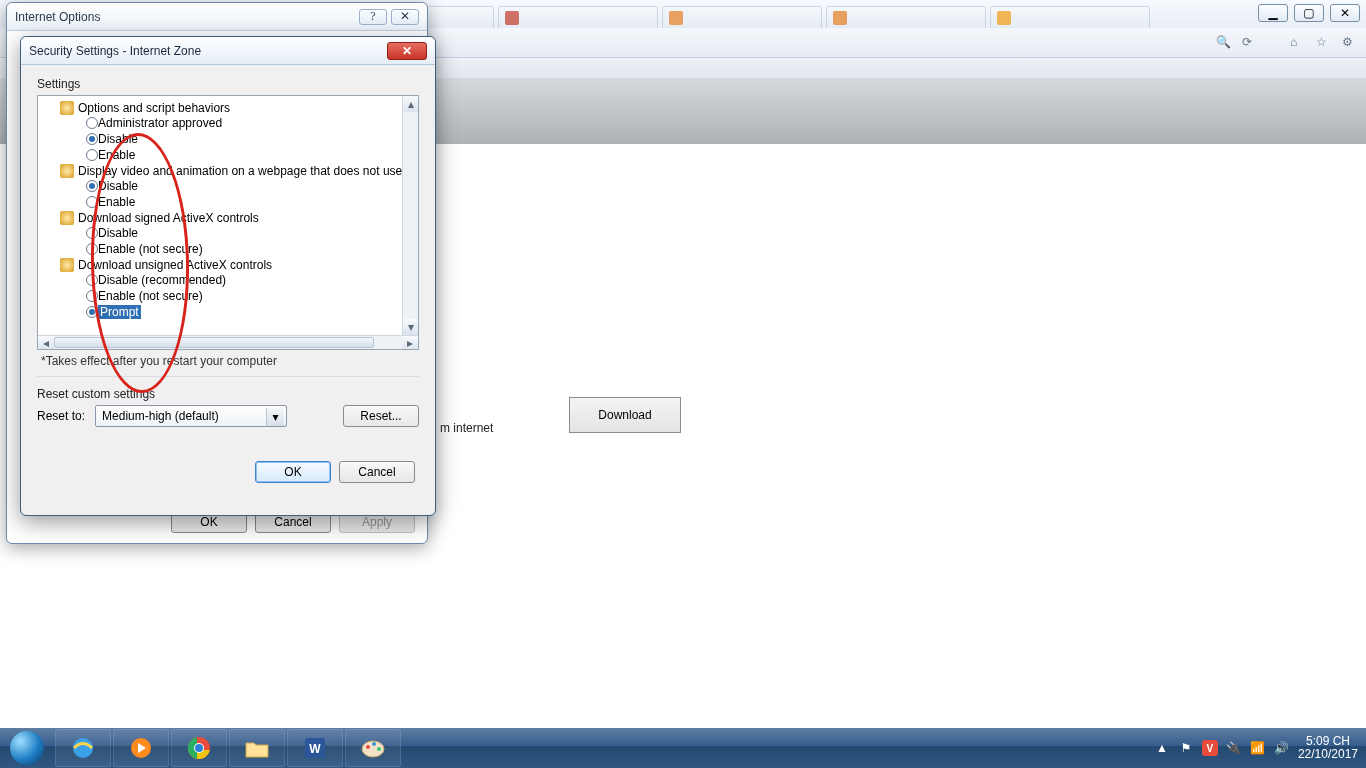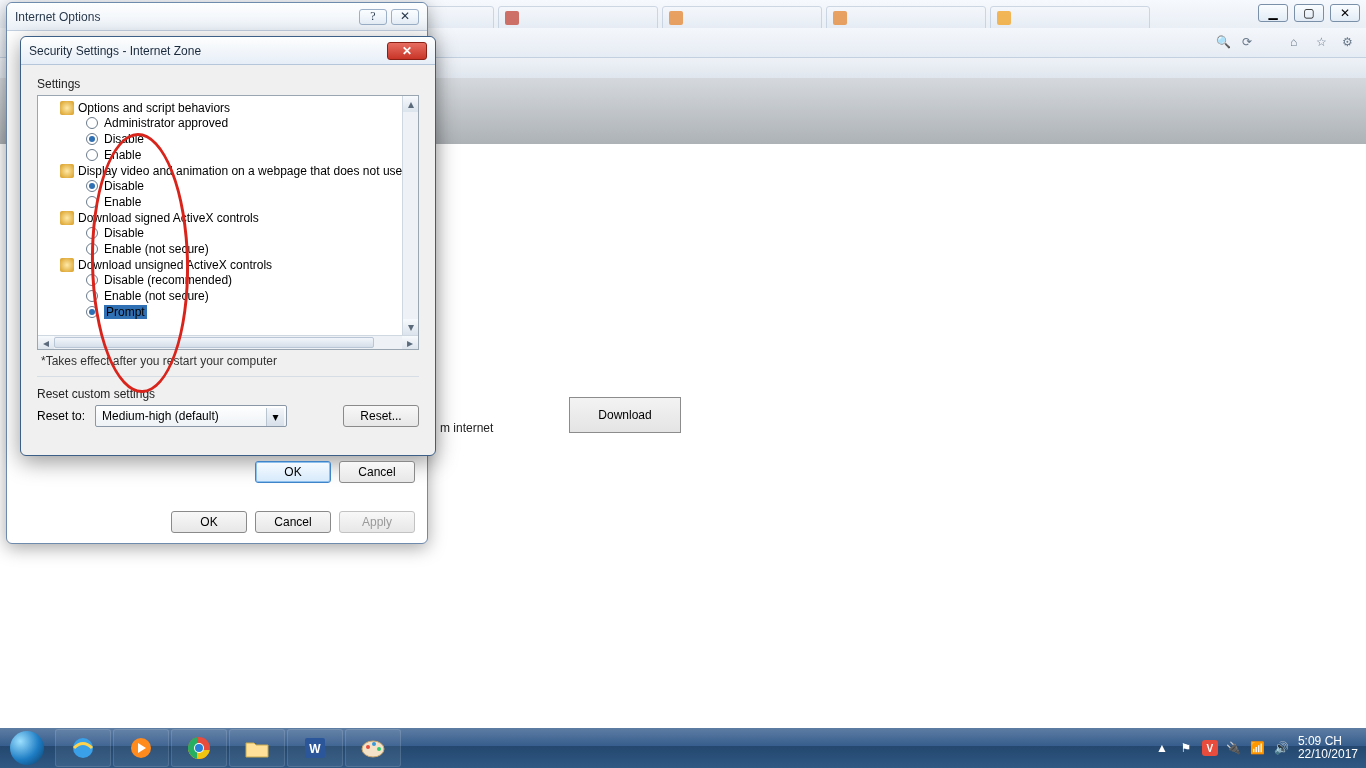--- a/index.html
+++ b/index.html
@@ -27,33 +27,33 @@
 
 .io-dialog { position:absolute; left:6px; top:2px; width:422px; height:542px; background:#fff; border:1px solid #6e8aac; border-radius:6px; box-shadow:0 4px 18px rgba(0,0,0,0.35);}
 .io-title { height:28px; background:linear-gradient(#fdfefe,#ecf2f9); border-bottom:1px solid #c3d0e0; border-radius:6px 6px 0 0; display:flex; align-items:center; padding:0 8px; color:#2a3a4d; font-size:12px;}
 .io-title .tbtns{margin-left:auto; display:flex; gap:4px;}
 .tbtn{ width:28px; height:16px; border:1px solid #9cb0c8; border-radius:3px; background:linear-gradient(#fafdff,#e6eef7); display:flex; align-items:center; justify-content:center; font-family:"Segoe UI Symbol";}
 .io-body { position:absolute; bottom:10px; left:0; right:0; display:flex; justify-content:flex-end; gap:8px; padding:0 12px;}
 .w7btn { min-width:76px; height:22px; background:linear-gradient(#f8f8f8,#e7e7e7); border:1px solid #8a8a8a; border-radius:3px; display:flex; align-items:center; justify-content:center; padding:0 10px;}
 .w7btn.disabled{ color:#9a9a9a; border-color:#c2c2c2;}
 
 
-.ss-dialog { position:absolute; left:20px; top:36px; width:416px; height:420px; background:#f0f0f0; border:1px solid #3b5f86; border-radius:6px; box-shadow:0 6px 22px rgba(0,0,0,0.4);}
+.ss-dialog { position:absolute; left:20px; top:36px; width:416px; height:480px; background:#f0f0f0; border:1px solid #3b5f86; border-radius:6px; box-shadow:0 6px 22px rgba(0,0,0,0.4);}
 .ss-title { height:28px; background:linear-gradient(#fdfefe,#e7eef7); border-bottom:1px solid #b6c6da; border-radius:6px 6px 0 0; display:flex; align-items:center; padding:0 8px; font-size:12px; color:#1a2a3d;}
 .ss-close{ margin-left:auto; width:40px; height:18px; border-radius:3px; background:linear-gradient(#e76d62,#c83427); border:1px solid #8a1f16; color:#fff; display:flex; align-items:center; justify-content:center; font-weight:bold;}
 .ss-body{ padding:12px 16px 10px;}
 .grp-label{ color:#222; margin-bottom:4px;}
 .tree-wrap{ position:relative; border:1px solid #9aa6b2; background:#fff; height:255px; overflow:hidden;}
 .tree{ padding:4px 2px 2px 4px; height:240px; overflow:hidden; position:relative;}
 .cat{ display:flex; align-items:center; gap:4px; margin:1px 0 0 18px;}
 .cat .cicon{ width:14px; height:14px; border-radius:2px; background:radial-gradient(#ffe9a8,#d79b1e);}
-.opt{ display:flex; align-items:center; gap:6px; margin:0 0 0 44px; height:16px;}
+.opt{ display:flex; align-items:center; margin:0 0 0 44px; height:16px;}
 .radio{ width:12px; height:12px; border:1px solid #6a7a8b; border-radius:50%; background:#fff; display:flex; align-items:center; justify-content:center;}
 .radio.sel::after{content:""; width:6px; height:6px; border-radius:50%; background:#2f6fb3;}
-.hl{ background:#2f6fb3; color:#000000; padding:0 2px;}
+.hl{ background:#2f6fb3; color:#ffffff; padding:0 2px;}
 .scroll-v{ position:absolute; right:0; top:0; bottom:14px; width:16px; background:#eef1f5; border-left:1px solid #cfd7e1;}
 .scroll-v .up,.scroll-v .dn{position:absolute; left:0; width:16px; height:16px; background:linear-gradient(#f7fafd,#dbe3ec); display:flex;align-items:center;justify-content:center; color:#5c6b7c;}
 .scroll-v .up{top:0;} .scroll-v .dn{bottom:0;}
 .scroll-h{ position:absolute; left:0; right:0; bottom:0; height:14px; background:#eef1f5; border-top:1px solid #cfd7e1;}
 .scroll-h .thumb{position:absolute; left:16px; top:1px; height:11px; width:320px; background:linear-gradient(#f2f6fb,#d5dee9); border:1px solid #b9c6d5; border-radius:2px;}
 .scroll-h .lf,.scroll-h .rt{position:absolute; top:0; width:16px; height:14px; background:linear-gradient(#f7fafd,#dbe3ec); display:flex;align-items:center;justify-content:center;color:#5c6b7c;}
 .scroll-h .lf{left:0;} .scroll-h .rt{right:0;}
 .note{ margin:4px 0 8px 4px; color:#333;}
 .reset-grp{ border-top:1px solid #d7dde5; padding-top:10px;}
 .reset-row{ display:flex; align-items:center; gap:10px;}
@@ -66,21 +66,21 @@
 .ellipse{ position:absolute; left:70px; top:96px; width:98px; height:260px; border:3px solid #d8241b; border-radius:50%/50%; transform:rotate(-1deg); pointer-events:none;}
 
 
 .taskbar{ position:absolute; left:0; right:0; bottom:0; height:40px; background:linear-gradient(#5e7da3 0%, #365d8d 45%, #24486f 46%, #2f5883 100%); display:flex; align-items:center;}
 .start{ width:54px; height:40px; display:flex; align-items:center; justify-content:center;}
 .orb{ width:34px; height:34px; border-radius:50%; background:radial-gradient(circle at 30% 30%, #9de0ff, #1e7dc4 55%, #0a3a63);}
 .tb-btn{ width:56px; height:38px; margin:1px 1px; background:rgba(255,255,255,0.06); border:1px solid rgba(255,255,255,0.12); border-radius:3px; display:flex; align-items:center; justify-content:center;}
 .tb-btn svg,.ticon svg{display:block;}
 .tray{ margin-left:auto; display:flex; align-items:center; gap:8px; padding-right:8px; color:#fff;}
 .ticon{width:16px;height:16px; display:flex;align-items:center;justify-content:center;}
-.clock{ text-align:left; font-size:11px; line-height:13px;}
+.clock{ text-align:center; font-size:11px; line-height:13px;}
 .vbadge{width:16px;height:16px;background:#e74c3c;border-radius:3px;color:#fff;display:flex;align-items:center;justify-content:center;font-weight:bold;font-size:10px;}
 </style>
 </head>
 <body>
 
 <div class="browser-top">
   <div class="tabs">
     <div class="tab t1">
         <span class="fav"></span>
       </div>

